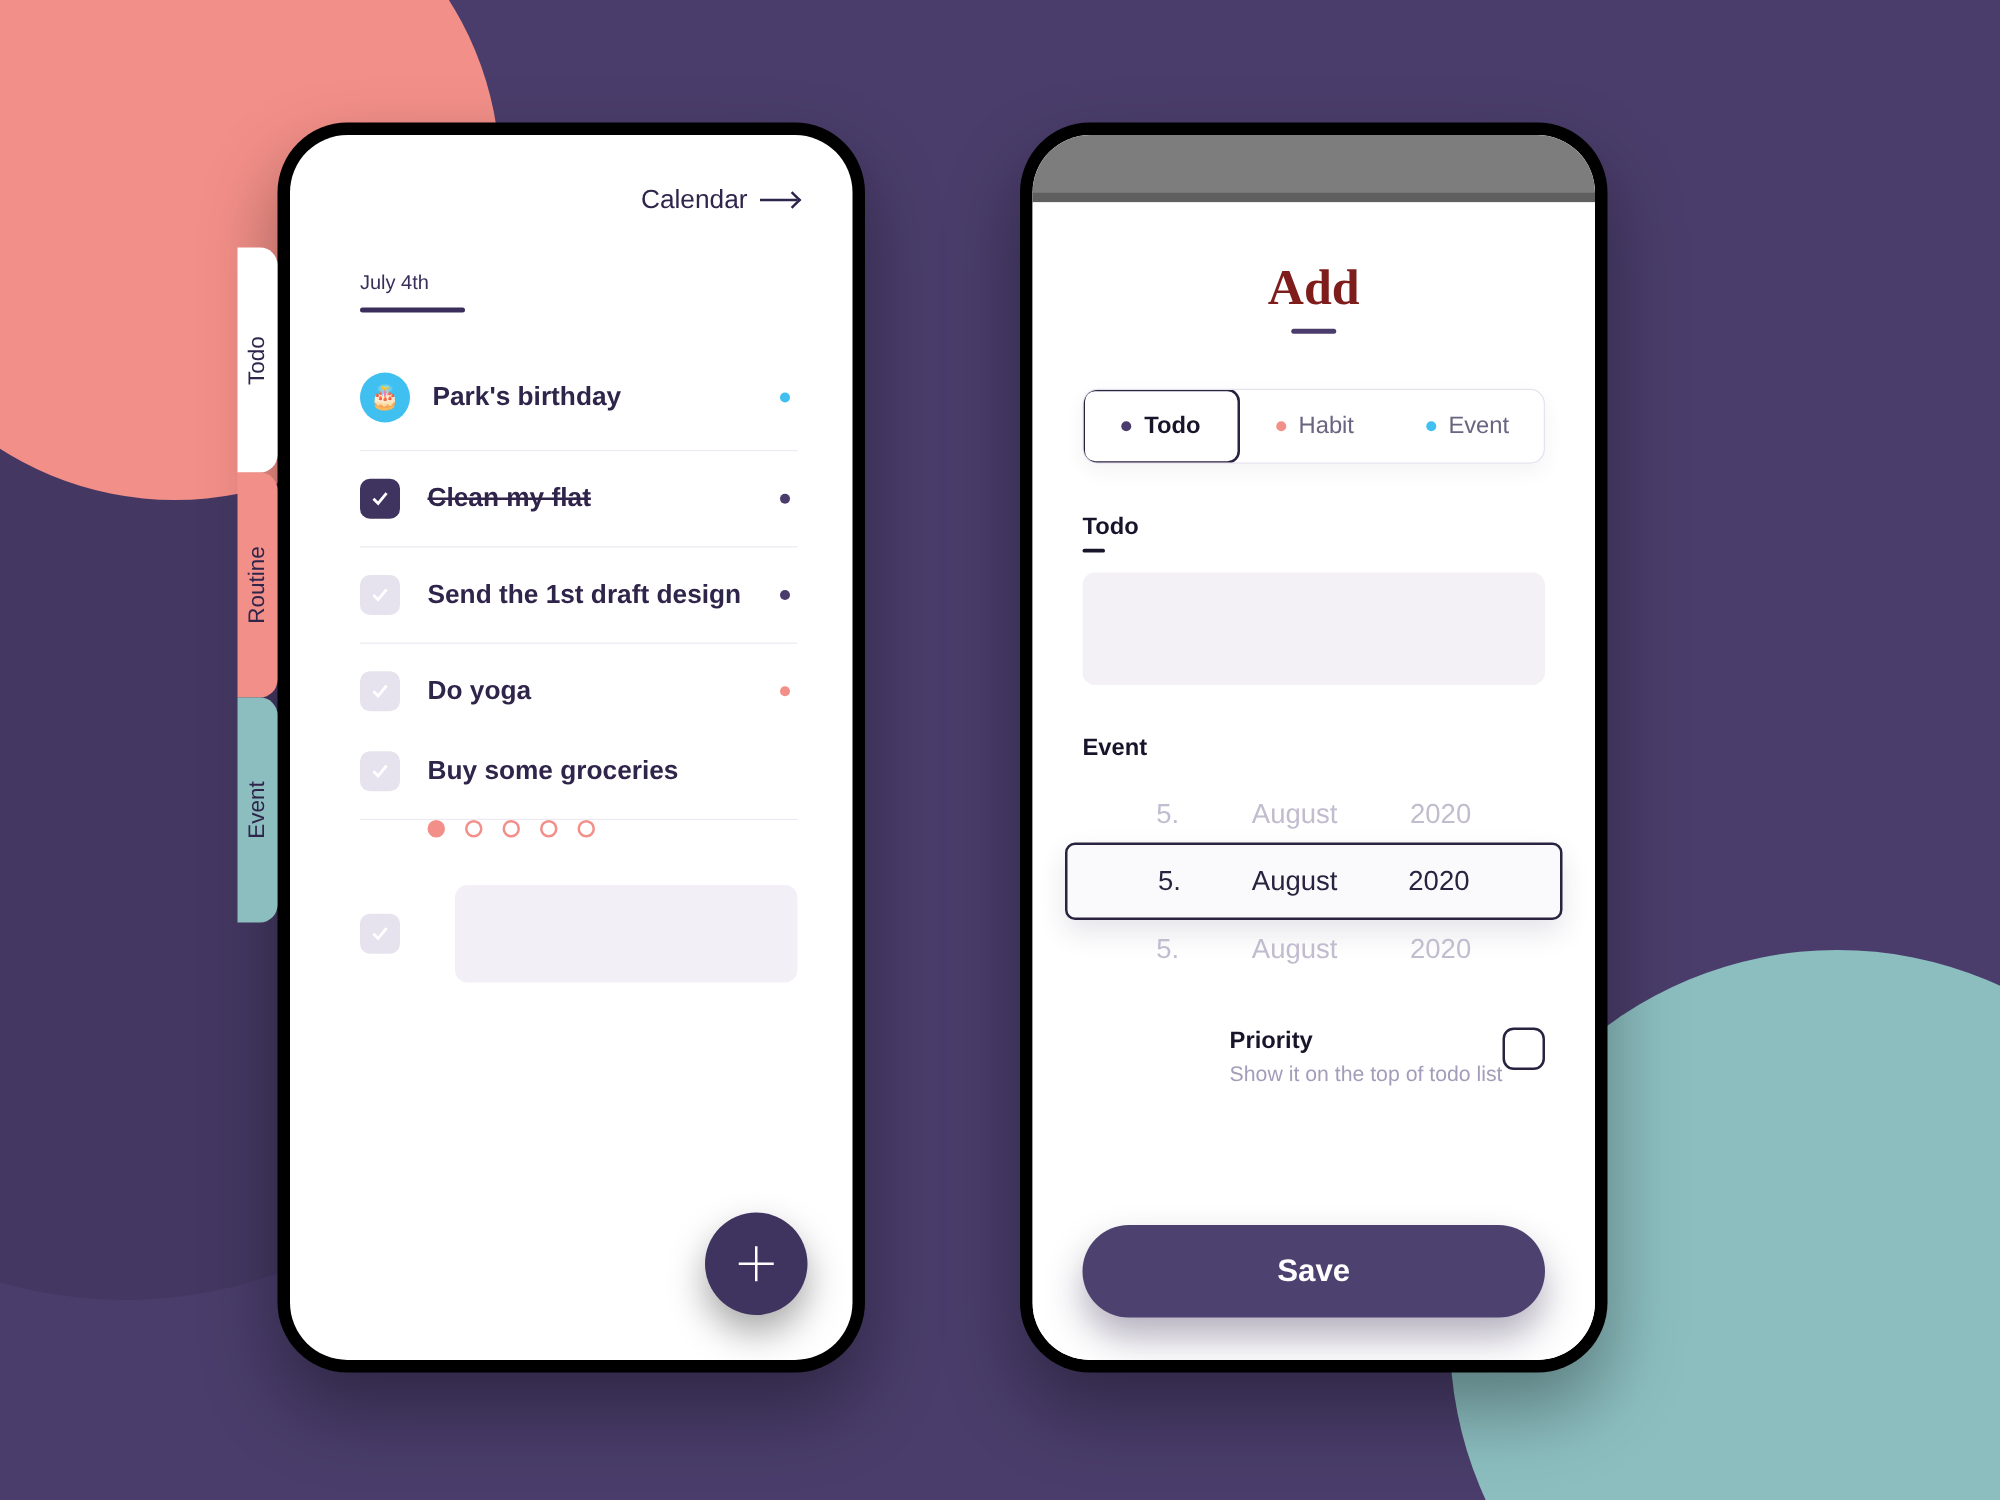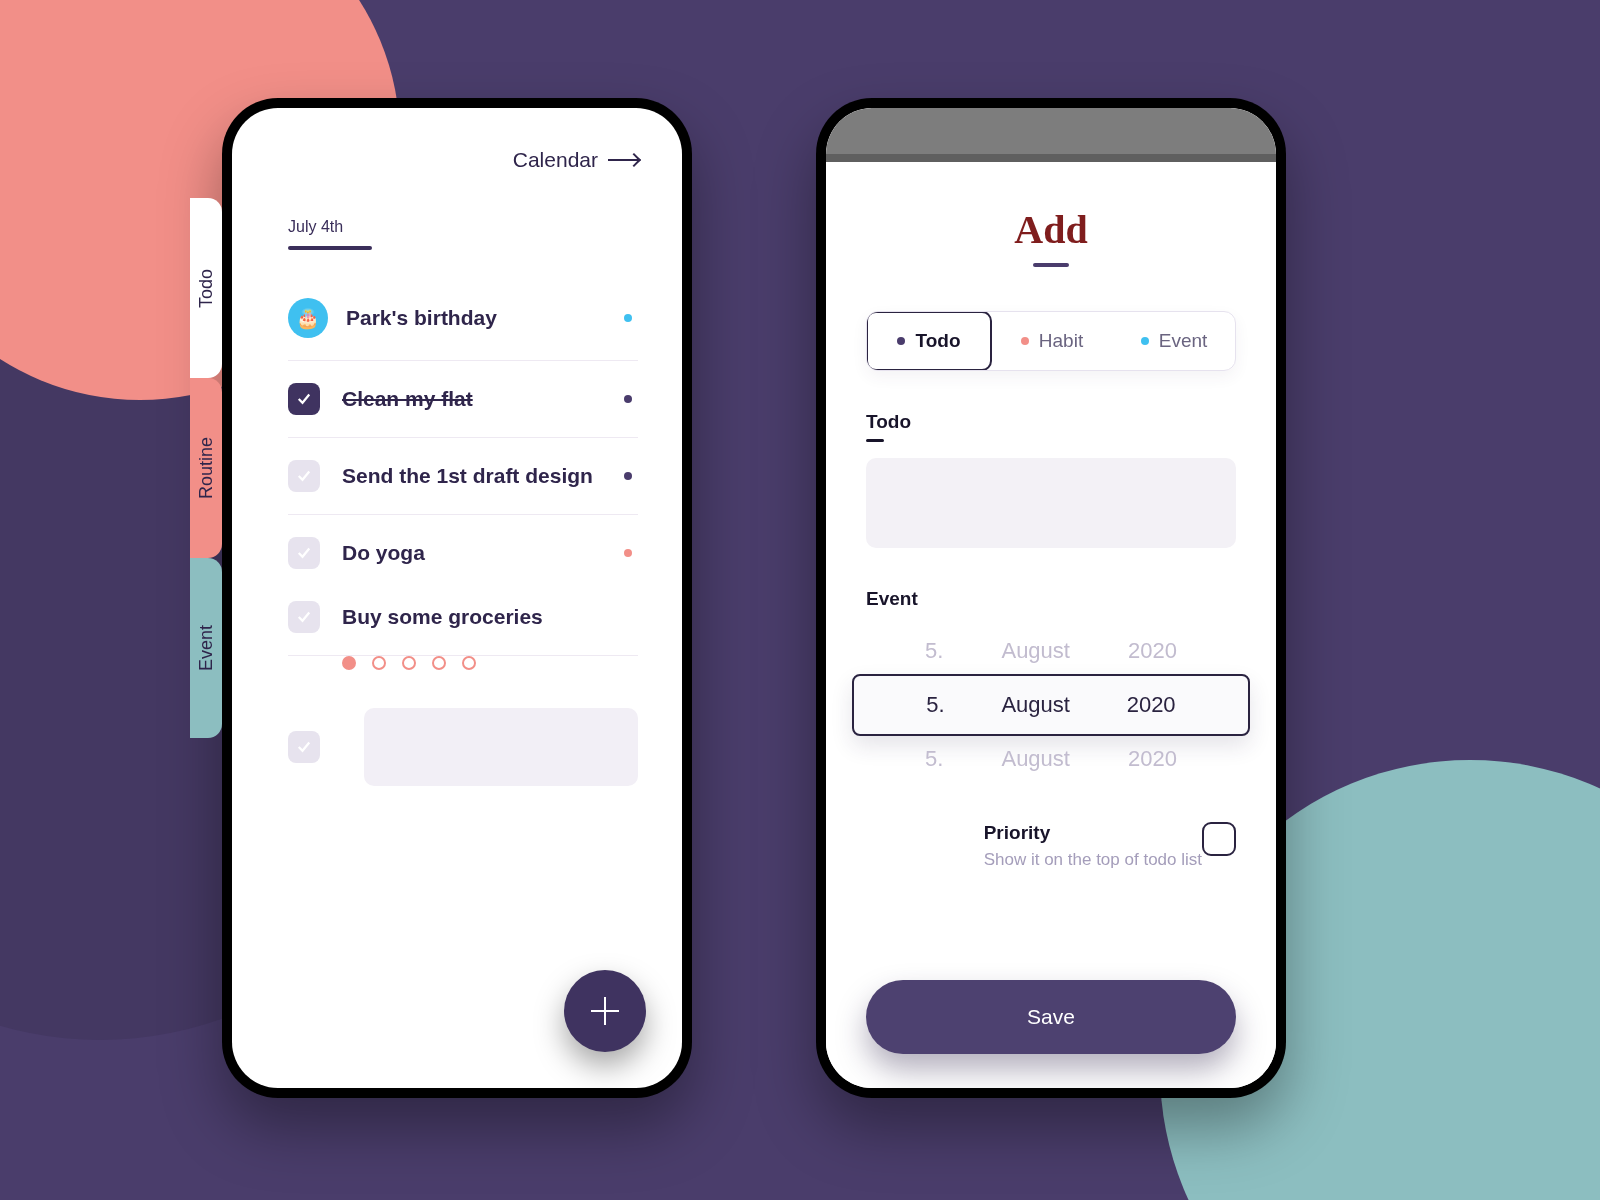--- a/index.html
+++ b/index.html
@@ -117,21 +117,21 @@
   .text-input{ margin-top:16px; height:90px; background:#f3f1f6; border-radius:10px; }
 
   .picker { margin-top:18px; position:relative; height:150px; }
   .prow { display:flex; justify-content:space-around; font-size:22px; color:#c2bccf; padding:10px 30px; }
   .prow.sel { color:#2a2340; font-weight:500; border:2px solid #2a2340; border-radius:8px; background:#fafafc; box-shadow:0 10px 22px rgba(40,30,70,.12); margin:0 -14px; padding:16px 44px; }
 
   .prio-row{ display:flex; align-items:flex-start; justify-content:flex-end; margin-top:44px;}
   .prio-sub{ font-size:17px; color:#a49dba; margin-top:6px;}
   .prio-chk{ width:34px; height:34px; border:2.5px solid #2a2340; border-radius:9px;}
 
-  .save { position:absolute; left:40px; right:40px; bottom:34px; height:74px; background:#4d4170; border-radius:40px; display:flex; align-items:center; justify-content:center; color:#fff; font-size:21px; font-weight:400; box-shadow:0 16px 30px rgba(40,30,70,.35);}
+  .save { position:absolute; left:40px; right:40px; bottom:34px; height:74px; background:#4d4170; border-radius:40px; display:flex; align-items:center; justify-content:center; color:#fff; font-size:25px; font-weight:700; box-shadow:0 16px 30px rgba(40,30,70,.35);}
 </style>
 </head>
 <body>
 
 <div class="bg-dark"></div>
 <div class="bg-coral"></div>
 <div class="bg-teal"></div>
 
 <div class="phone left">
   <div class="side-tabs">

